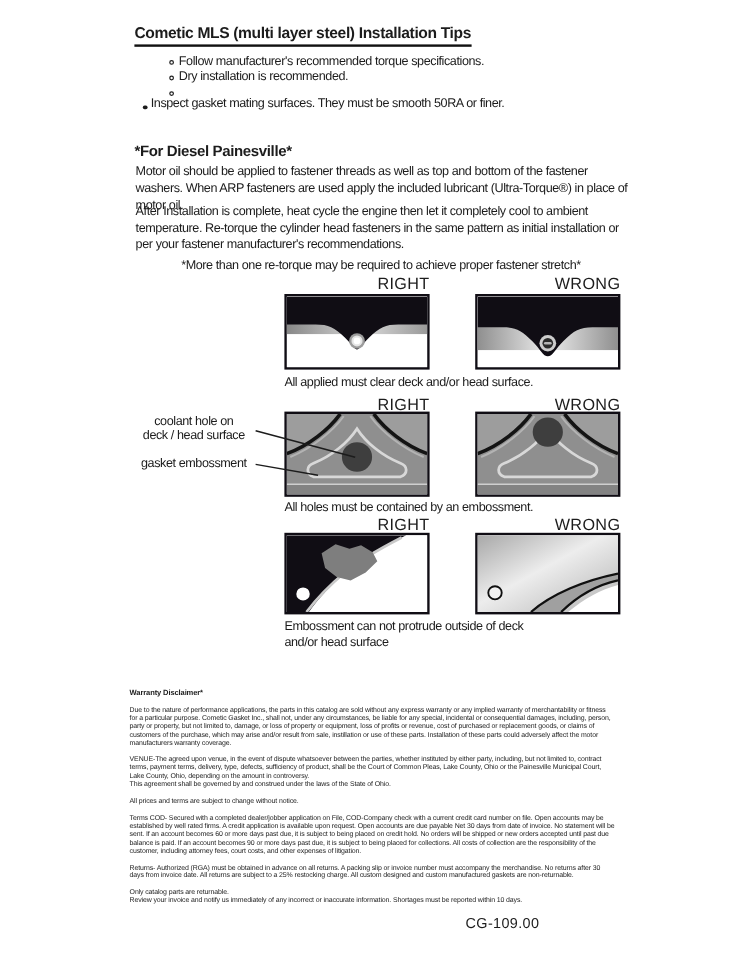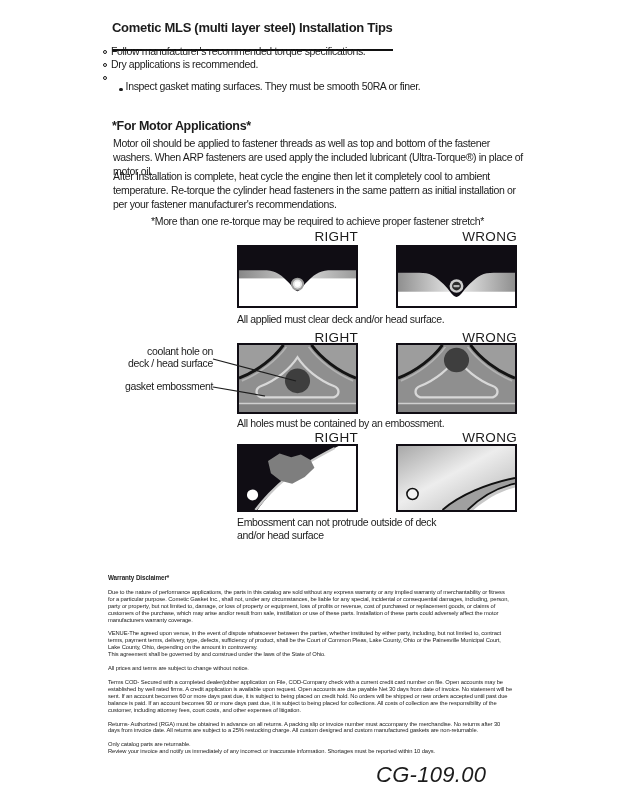--- a/index.html
+++ b/index.html
@@ -3,25 +3,25 @@
 <meta charset="utf-8">
 <style>
   * { margin:0; padding:0; box-sizing:border-box; }
   html,body { background:#ffffff; }
   body { font-family:"Liberation Sans", sans-serif; color:#1c1c1c; }
   .page { position:relative; width:618px; height:800px; background:#ffffff; overflow:hidden; }
 
   .page-title {
     position:absolute; left:112px; top:20px;
     font-size:13px; font-weight:bold; letter-spacing:-0.3px;
-    border-bottom:2px solid #111; padding-bottom:14px; white-space:nowrap;
+    border-bottom:2px solid #111; padding-bottom:2px; white-space:nowrap;
   }
 
   .tips-list { position:absolute; left:103px; top:45px; font-size:10.5px; letter-spacing:-0.35px; }
-  .bullet-row { display:flex; align-items:flex-start; line-height:13.4px; }
+  .bullet-row { display:flex; align-items:flex-start; line-height:13.4px;margin-left:38px; }
   .o-dot { width:4px; height:4px; border:1px solid #1c1c1c; border-radius:50%;
            margin:4.5px 4px 0 0; flex:0 0 auto; }
   .f-dot { width:3.6px; height:3.6px; background:#1c1c1c; border-radius:50%;
            margin:4.7px 3px 0 0; flex:0 0 auto; }
   .sub-indent { margin-left:16px;align-items:center; }
 
   .diesel-heading { position:absolute; left:112px; top:119px; font-size:12.5px; font-weight:bold; letter-spacing:-0.3px; }
   .body-para { position:absolute; left:113px; width:412px; font-size:10.5px; line-height:14.2px; letter-spacing:-0.35px; }
   .p1 { top:136px; }
   .p2 { top:169px; }
@@ -34,60 +34,60 @@
   .row2 { height:71px; top:343px; }
   .row3 { height:68px; top:444px; }
   .colL { left:237px; }
   .colR { left:396px; }
 
   .caption { position:absolute; left:237px; font-size:10.5px; letter-spacing:-0.35px; line-height:13px; }
   .cap1 { top:313px; }
   .cap2 { top:417px; }
   .cap3 { top:516px; width:250px; }
 
-  .side-label { position:absolute; left:110px; width:103px; text-align:right;
+  .side-label { position:absolute; left:110px; width:103px; text-align:center;
                 font-size:10.5px; letter-spacing:-0.35px; line-height:12px; }
   .sl-coolant { top:345px; }
   .sl-emboss  { top:380px; }
   .leader-overlay { position:absolute; left:120px; top:340px; width:180px; height:65px; pointer-events:none; }
 
   .warranty { position:absolute; left:108px; top:575px; width:404px;
               font-size:5.8px; line-height:6.9px; letter-spacing:-0.1px; }
   .warranty .w-head { font-size:6.3px; font-weight:bold; margin-bottom:7px; }
   .warranty p { margin-bottom:7px; }
   .warranty p.tight { margin-bottom:0; }
 
-  .page-number { position:absolute; left:376px; top:762px; font-size:22px; letter-spacing:0.3px;font-style:italic; }
+  .page-number { position:absolute; left:388px; top:762px; font-size:12px; letter-spacing:0.3px; }
 </style>
 </head>
 <body>
 
 <div class="page">
 
   <div class="page-title">Cometic MLS (multi layer steel) Installation Tips</div>
 
   <div class="tips-list">
     <div class="bullet-row">
       <span class="o-dot"></span>
       <span>Follow manufacturer's recommended torque specifications.</span>
     </div>
     <div class="bullet-row">
       <span class="o-dot"></span>
-      <span>Dry applications is recommended.</span>
+      <span>Dry installation is recommended.</span>
     </div>
     <div class="bullet-row">
       <span class="o-dot"></span>
     </div>
     <div class="bullet-row sub-indent">
       <span class="f-dot"></span>
       <span>Inspect gasket mating surfaces.  They must be smooth 50RA or finer.</span>
     </div>
   </div>
 
-  <div class="diesel-heading">*For Motor Applications*</div>
+  <div class="diesel-heading">*For Diesel Painesville*</div>
   <div class="body-para p1">Motor oil should be applied to fastener threads as well as top and bottom of the fastener washers. When ARP fasteners are used apply the included lubricant (Ultra-Torque®) in place of motor oil.</div>
   <div class="body-para p2">After Installation is complete, heat cycle the engine then let it completely cool to ambient temperature. Re-torque the cylinder head fasteners in the same pattern as initial installation or per your fastener manufacturer's recommendations.</div>
   <div class="body-para p-note">*More than one re-torque may be required to achieve proper fastener stretch*</div>
 
   <div class="rw-label colL" style="top:229px">RIGHT</div>
   <div class="rw-label colR" style="top:229px">WRONG</div>
 
   <div class="panel row1 colL">
     <svg viewBox="0 0 121 62" preserveAspectRatio="none">
       <defs>

